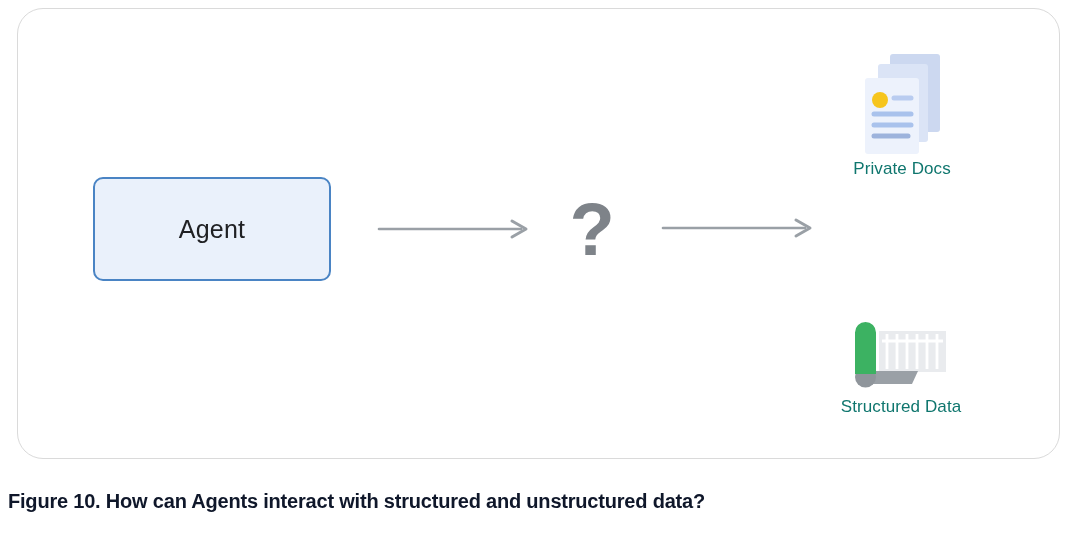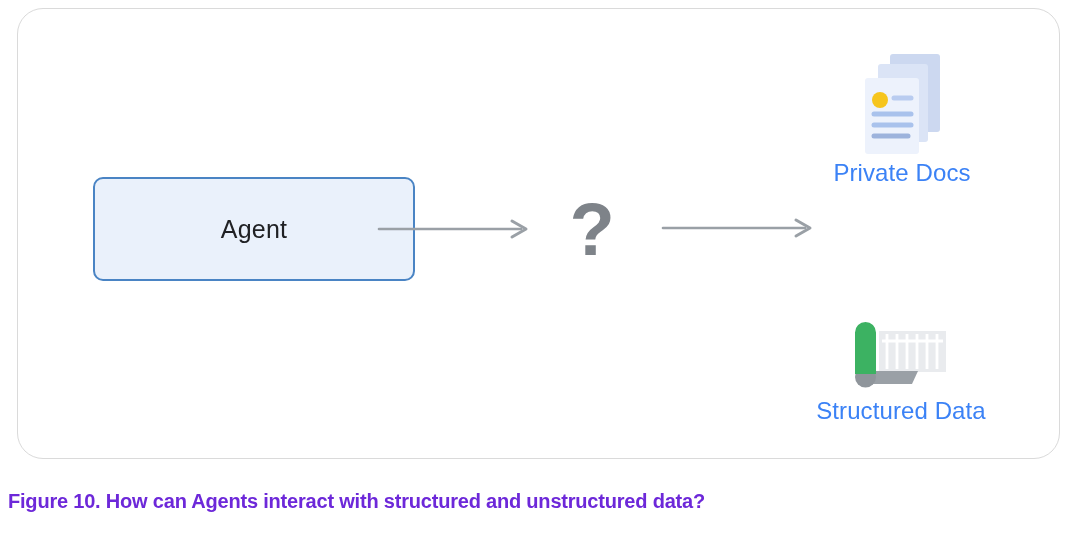--- a/index.html
+++ b/index.html
@@ -16,21 +16,21 @@
     left: 17px; top: 8px;
     width: 1043px; height: 451px;
     border: 1.5px solid #dadada;
     border-radius: 26px;
     background: #ffffff;
     box-sizing: border-box;
   }
   .agent-box {
     position: absolute;
     left: 93px; top: 177px;
-    width: 322px; height: 104px;
+    width: 238px; height: 104px;
     background: #eaf1fb;
     border: 2.5px solid #4a84c4;
     border-radius: 10px;
     box-sizing: border-box;
     display: flex; align-items: center; justify-content: center;
   }
   .agent-label {
     font-size: 25px;
     font-weight: 500;
     color: #202124;
@@ -57,32 +57,32 @@
     width: 170px;
     display: flex;
     flex-direction: column;
     align-items: center;
   }
   .target-private-docs   { left: 817px; top: 52px; }
   .target-websites       { left: 817px; top: 197px; }
   .target-structured     { left: 816px; top: 318px; justify-content: center; }
   .target-label {
     margin-top: 3px;
-    font-size: 24px;
+    font-size: 17px;
     font-weight: 500;
-    color: #3b82f6;
+    color: #0f766e;
     letter-spacing: 0.1px;
     white-space: nowrap;
   }
   .caption {
     position: absolute;
     left: 8px; top: 490px;
     font-size: 20px;
     font-weight: 700;
-    color: #6d28d9;
+    color: #0f172a;
     letter-spacing: -0.2px;
     white-space: nowrap;
   }
 </style>
 </head>
 <body>
 
 <div class="canvas">
 
   <div class="frame"></div>

